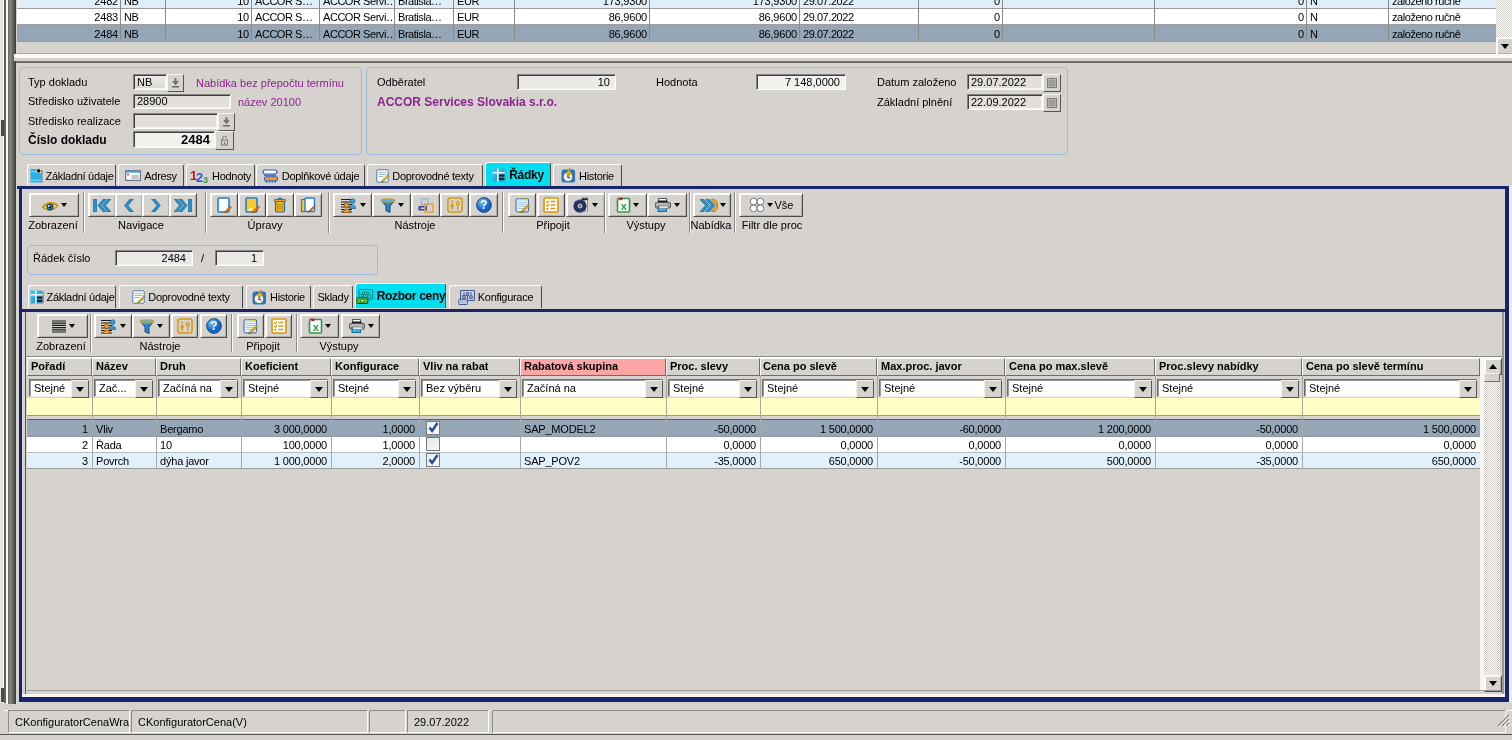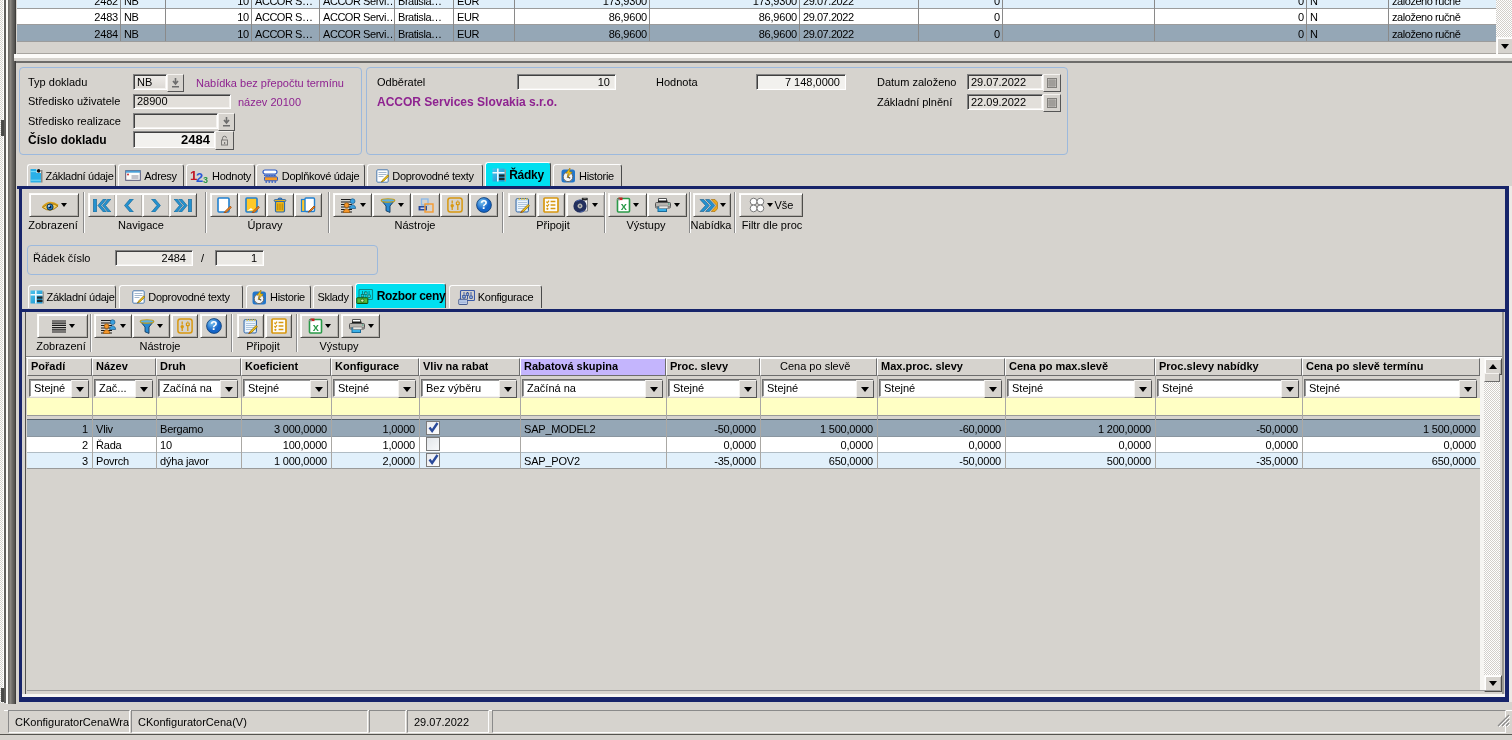--- a/index.html
+++ b/index.html
@@ -630,31 +630,31 @@
   </div>
 <div class="a" style="left:241px;top:358px;width:90px;height:18px;background:#d6d3ce;border:1px solid;border-color:#fdfdfd #6d6d6d #6d6d6d #fdfdfd;box-sizing:border-box">
     <span style="position:absolute;left:3px;top:1px;font-weight:bold;white-space:nowrap;overflow:hidden;max-width:84px;display:inline-block">Koeficient</span>
   </div>
 <div class="a" style="left:331px;top:358px;width:88px;height:18px;background:#d6d3ce;border:1px solid;border-color:#fdfdfd #6d6d6d #6d6d6d #fdfdfd;box-sizing:border-box">
     <span style="position:absolute;left:3px;top:1px;font-weight:bold;white-space:nowrap;overflow:hidden;max-width:82px;display:inline-block">Konfigurace</span>
   </div>
 <div class="a" style="left:419px;top:358px;width:101px;height:18px;background:#d6d3ce;border:1px solid;border-color:#fdfdfd #6d6d6d #6d6d6d #fdfdfd;box-sizing:border-box">
     <span style="position:absolute;left:3px;top:1px;font-weight:bold;white-space:nowrap;overflow:hidden;max-width:95px;display:inline-block">Vliv na rabat</span>
   </div>
-<div class="a" style="left:520px;top:358px;width:146px;height:18px;background:#c4b5fd;border:1px solid;border-color:#fdfdfd #6d6d6d #6d6d6d #fdfdfd;box-sizing:border-box">
+<div class="a" style="left:520px;top:358px;width:146px;height:18px;background:#fca5a5;border:1px solid;border-color:#fdfdfd #6d6d6d #6d6d6d #fdfdfd;box-sizing:border-box">
     <span style="position:absolute;left:3px;top:1px;font-weight:bold;white-space:nowrap;overflow:hidden;max-width:140px;display:inline-block">Rabatová skupina</span>
   </div>
 <div class="a" style="left:666px;top:358px;width:94px;height:18px;background:#d6d3ce;border:1px solid;border-color:#fdfdfd #6d6d6d #6d6d6d #fdfdfd;box-sizing:border-box">
     <span style="position:absolute;left:3px;top:1px;font-weight:bold;white-space:nowrap;overflow:hidden;max-width:88px;display:inline-block">Proc. slevy</span>
   </div>
 <div class="a" style="left:760px;top:358px;width:117px;height:18px;background:#d6d3ce;border:1px solid;border-color:#fdfdfd #6d6d6d #6d6d6d #fdfdfd;box-sizing:border-box">
-    <span style="position:absolute;left:19px;top:1px;font-weight:normal;white-space:nowrap;overflow:hidden;max-width:111px;display:inline-block">Cena po slevě</span>
+    <span style="position:absolute;left:2px;top:1px;font-weight:bold;white-space:nowrap;overflow:hidden;max-width:111px;display:inline-block">Cena po slevě</span>
   </div>
 <div class="a" style="left:877px;top:358px;width:128px;height:18px;background:#d6d3ce;border:1px solid;border-color:#fdfdfd #6d6d6d #6d6d6d #fdfdfd;box-sizing:border-box">
-    <span style="position:absolute;left:3px;top:1px;font-weight:bold;white-space:nowrap;overflow:hidden;max-width:122px;display:inline-block">Max.proc. slevy</span>
+    <span style="position:absolute;left:3px;top:1px;font-weight:bold;white-space:nowrap;overflow:hidden;max-width:122px;display:inline-block">Max.proc. javor</span>
   </div>
 <div class="a" style="left:1005px;top:358px;width:150px;height:18px;background:#d6d3ce;border:1px solid;border-color:#fdfdfd #6d6d6d #6d6d6d #fdfdfd;box-sizing:border-box">
     <span style="position:absolute;left:3px;top:1px;font-weight:bold;white-space:nowrap;overflow:hidden;max-width:144px;display:inline-block">Cena po max.slevě</span>
   </div>
 <div class="a" style="left:1155px;top:358px;width:147px;height:18px;background:#d6d3ce;border:1px solid;border-color:#fdfdfd #6d6d6d #6d6d6d #fdfdfd;box-sizing:border-box">
     <span style="position:absolute;left:3px;top:1px;font-weight:bold;white-space:nowrap;overflow:hidden;max-width:141px;display:inline-block">Proc.slevy nabídky</span>
   </div>
 <div class="a" style="left:1302px;top:358px;width:178px;height:18px;background:#d6d3ce;border:1px solid;border-color:#fdfdfd #6d6d6d #6d6d6d #fdfdfd;box-sizing:border-box">
     <span style="position:absolute;left:3px;top:1px;font-weight:bold;white-space:nowrap;overflow:hidden;max-width:172px;display:inline-block">Cena po slevě termínu</span>
   </div>

